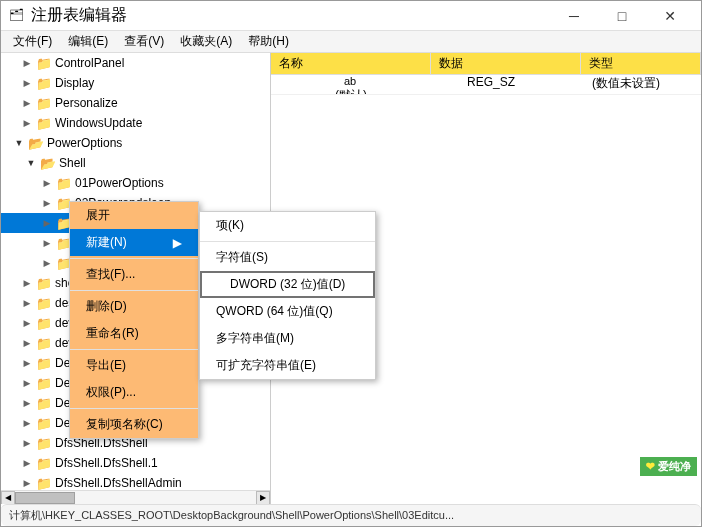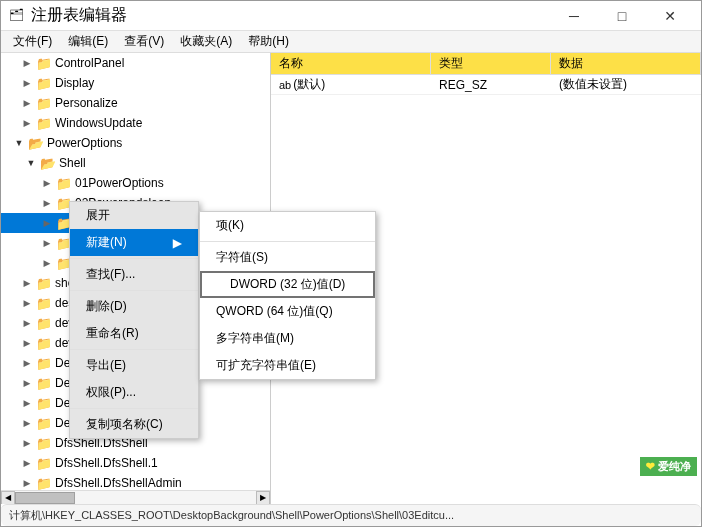--- a/index.html
+++ b/index.html
@@ -180,28 +180,29 @@
       border-bottom: 1px solid #f0f0f0;
     }
 
     .data-cell {
       font-size: 12px;
       padding: 0 8px;
       height: 100%;
       display: flex;
       align-items: center;
       overflow: hidden;
+      flex-direction: column;
     }
 
     
     .context-menu {
       position: absolute;
       left: 68px;
       top: 148px;
-      background: #e5e5e5;
+      background: #fdba74;
       border: 1px solid #ccc;
       box-shadow: 2px 2px 6px rgba(0,0,0,0.3);
       z-index: 100;
       min-width: 130px;
     }
 
     .ctx-item {
       padding: 5px 16px;
       font-size: 12px;
       cursor: pointer;
@@ -481,22 +482,22 @@
       <div class="hscroll" style="position:absolute;bottom:0;left:0;right:0;">
         <div class="scroll-btn">◀</div>
         <div class="hscroll-thumb"></div>
         <div class="scroll-btn" style="position:absolute;right:0;">▶</div>
       </div>
     </div>
 
     <div class="right-pane">
       <div class="right-pane-header">
         <div class="col-header col-name">名称</div>
+        <div class="col-header col-data">数据</div>
         <div class="col-header col-type">类型</div>
-        <div class="col-header col-data">数据</div>
       </div>
       <div class="right-pane-body">
         <div class="data-row">
           <div class="data-cell col-name">
             <span style="font-size:11px;margin-right:2px;">ab</span>
             <span>(默认)</span>
           </div>
           <div class="data-cell col-type">REG_SZ</div>
           <div class="data-cell col-data">(数值未设置)</div>
         </div>

